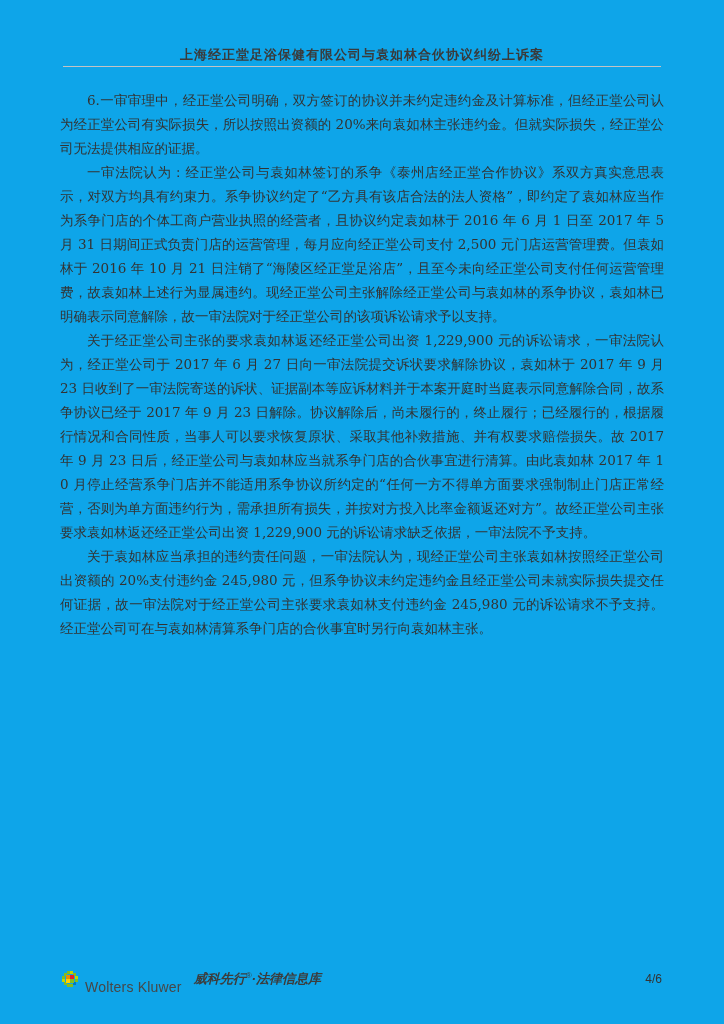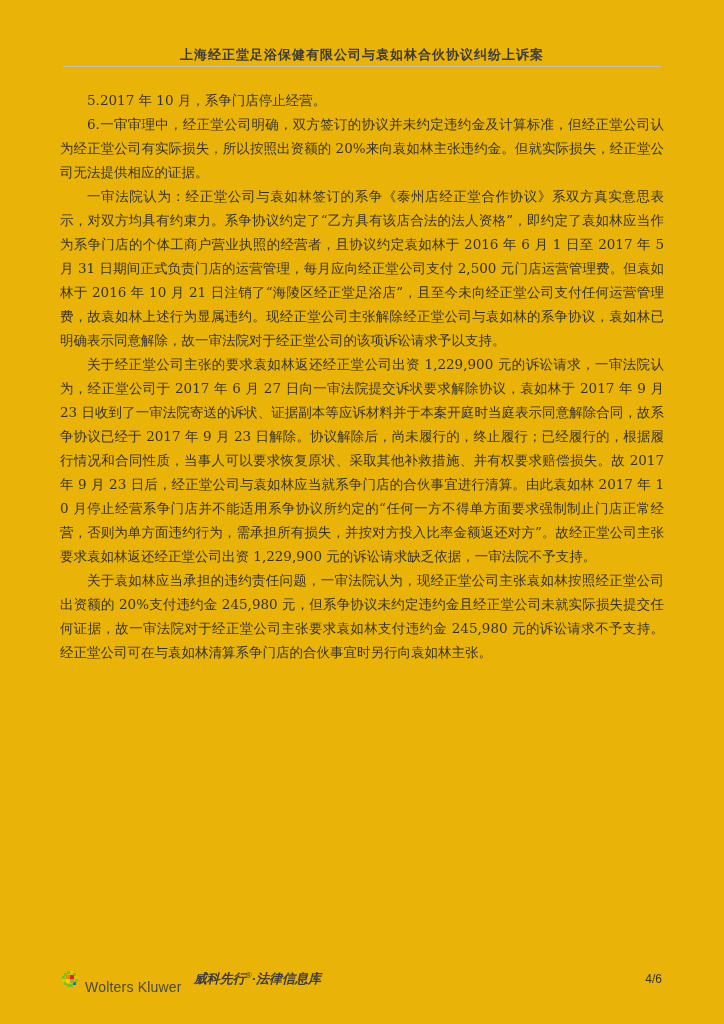--- a/index.html
+++ b/index.html
@@ -4,21 +4,21 @@
 <style>
   html, body {
     margin: 0;
     padding: 0;
     background: #ffffff;
   }
   .page {
     position: relative;
     width: 724px;
     height: 1024px;
-    background: #eab308;
+    background: #0ea5e9;
     overflow: hidden;
     font-family: "DejaVu Serif", "Liberation Serif", serif;
     color: #333333;
   }
   .doc-header {
     position: absolute;
     top: 44px;
     left: 62px;
     right: 62px;
     text-align: center;
@@ -100,21 +100,20 @@
 
 <div class="page">
 
   <div class="doc-header">
     <span class="doc-title">上海经正堂足浴保健有限公司与袁如林合伙协议纠纷上诉案</span>
   </div>
 
   <div class="header-divider"></div>
 
   <div class="doc-body">
-    <p>5.2017 年 10 月，系争门店停止经营。</p>
     <p>6.一审审理中，经正堂公司明确，双方签订的协议并未约定违约金及计算标准，但经正堂公司认为经正堂公司有实际损失，所以按照出资额的 20%来向袁如林主张违约金。但就实际损失，经正堂公司无法提供相应的证据。</p>
     <p>一审法院认为：经正堂公司与袁如林签订的系争《泰州店经正堂合作协议》系双方真实意思表示，对双方均具有约束力。系争协议约定了“乙方具有该店合法的法人资格”，即约定了袁如林应当作为系争门店的个体工商户营业执照的经营者，且协议约定袁如林于 2016 年 6 月 1 日至 2017 年 5 月 31 日期间正式负责门店的运营管理，每月应向经正堂公司支付 2,500 元门店运营管理费。但袁如林于 2016 年 10 月 21 日注销了“海陵区经正堂足浴店”，且至今未向经正堂公司支付任何运营管理费，故袁如林上述行为显属违约。现经正堂公司主张解除经正堂公司与袁如林的系争协议，袁如林已明确表示同意解除，故一审法院对于经正堂公司的该项诉讼请求予以支持。</p>
     <p>关于经正堂公司主张的要求袁如林返还经正堂公司出资 1,229,900 元的诉讼请求，一审法院认为，经正堂公司于 2017 年 6 月 27 日向一审法院提交诉状要求解除协议，袁如林于 2017 年 9 月 23 日收到了一审法院寄送的诉状、证据副本等应诉材料并于本案开庭时当庭表示同意解除合同，故系争协议已经于 2017 年 9 月 23 日解除。协议解除后，尚未履行的，终止履行；已经履行的，根据履行情况和合同性质，当事人可以要求恢复原状、采取其他补救措施、并有权要求赔偿损失。故 2017 年 9 月 23 日后，经正堂公司与袁如林应当就系争门店的合伙事宜进行清算。由此袁如林 2017 年 10 月停止经营系争门店并不能适用系争协议所约定的“任何一方不得单方面要求强制制止门店正常经营，否则为单方面违约行为，需承担所有损失，并按对方投入比率金额返还对方”。故经正堂公司主张要求袁如林返还经正堂公司出资 1,229,900 元的诉讼请求缺乏依据，一审法院不予支持。</p>
     <p>关于袁如林应当承担的违约责任问题，一审法院认为，现经正堂公司主张袁如林按照经正堂公司出资额的 20%支付违约金 245,980 元，但系争协议未约定违约金且经正堂公司未就实际损失提交任何证据，故一审法院对于经正堂公司主张要求袁如林支付违约金 245,980 元的诉讼请求不予支持。经正堂公司可在与袁如林清算系争门店的合伙事宜时另行向袁如林主张。</p>
   </div>
 
   <div class="doc-footer">
     <svg class="brand-logo" viewBox="0 0 16 16" aria-hidden="true">
 
       <rect x="5" y="0" width="3" height="3" fill="#85bc20"></rect>

